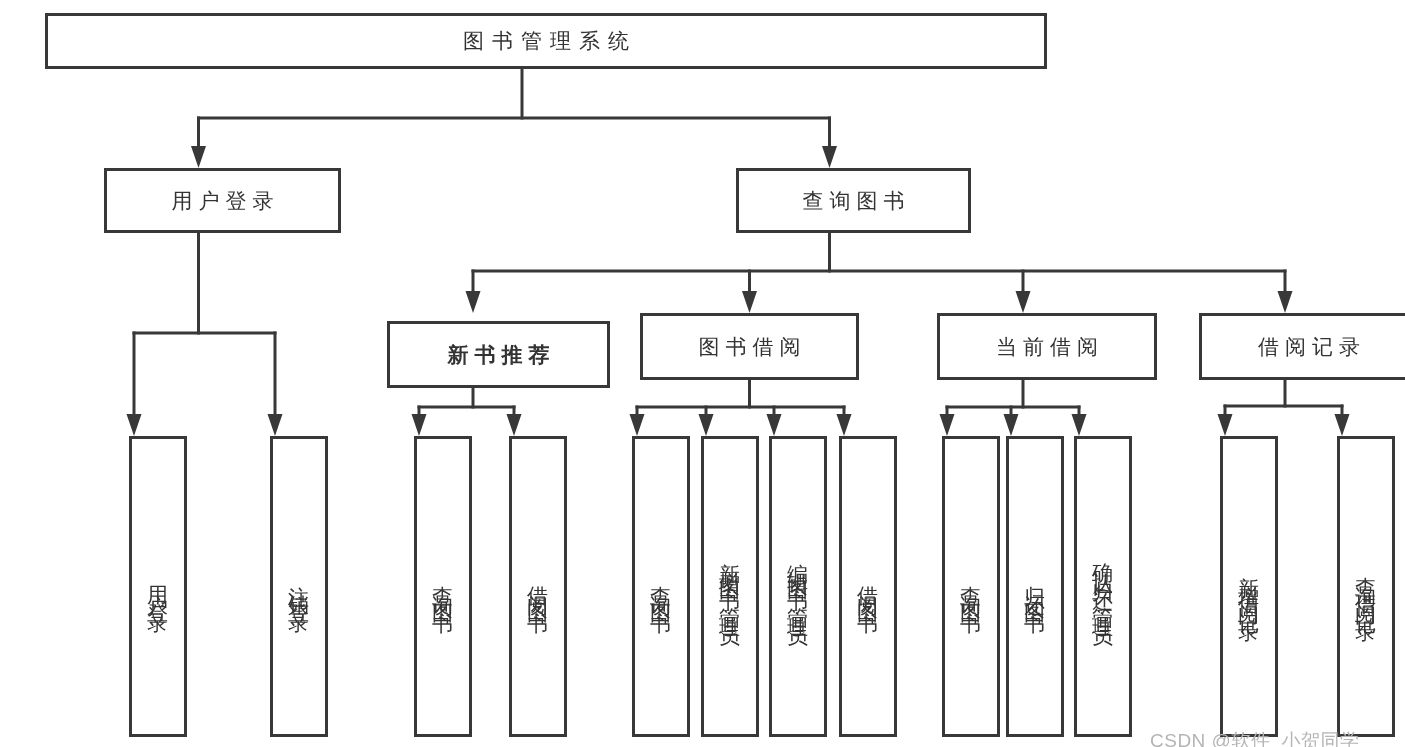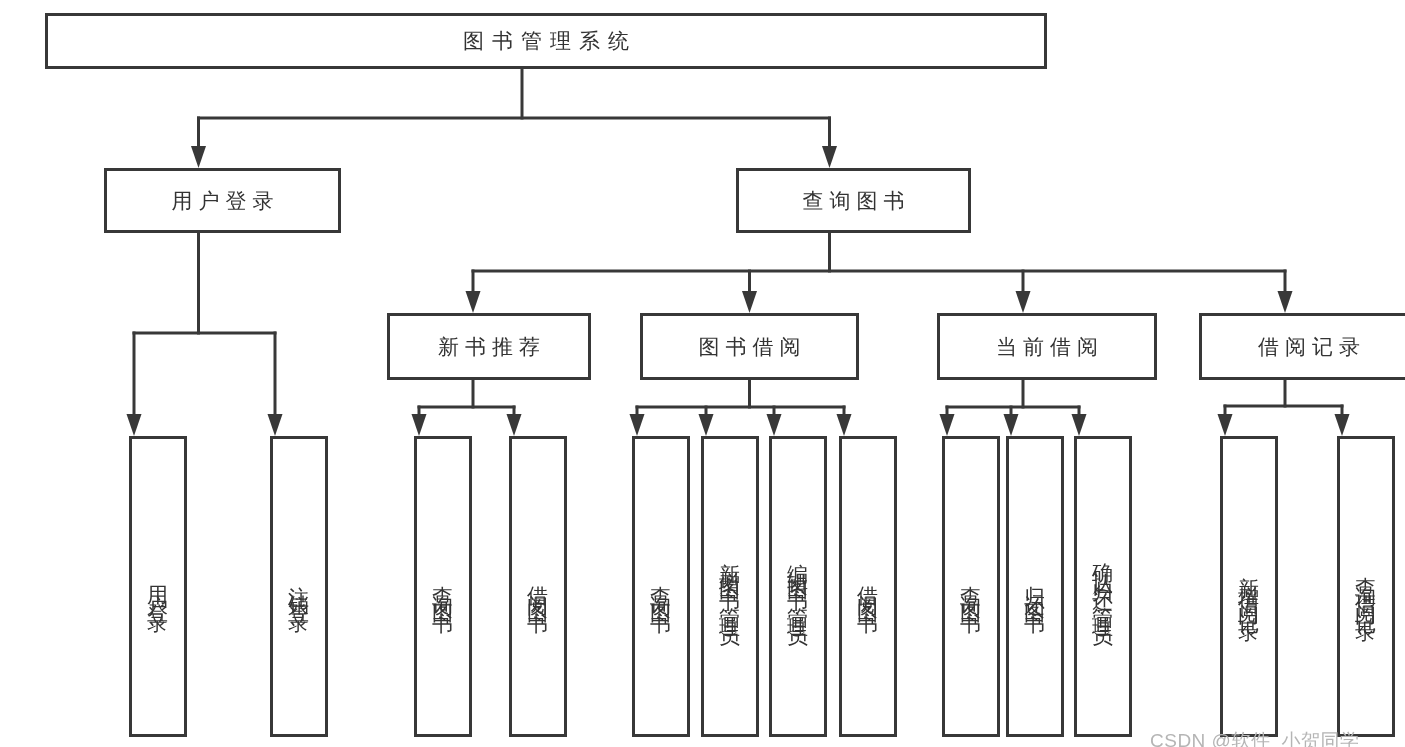--- a/index.html
+++ b/index.html
@@ -92,21 +92,21 @@
     <span>图书管理系统</span>
   </div>
 
   <div class="box hnode" style="left:80px;top:168px;width:237px;height:65px;">
     <span>用户登录</span>
   </div>
   <div class="box hnode" style="left:712px;top:168px;width:235px;height:65px;">
     <span>查询图书</span>
   </div>
 
-  <div class="box hnode" style="left:363px;top:313px;width:204px;height:67px;">
+  <div class="box hnode" style="left:363px;top:321px;width:223px;height:67px;font-weight:bold;">
     <span>新书推荐</span>
   </div>
   <div class="box hnode" style="left:616px;top:313px;width:219px;height:67px;">
     <span>图书借阅</span>
   </div>
   <div class="box hnode" style="left:913px;top:313px;width:220px;height:67px;">
     <span>当前借阅</span>
   </div>
   <div class="box hnode" style="left:1175px;top:313px;width:220px;height:67px;">
     <span>借阅记录</span>

